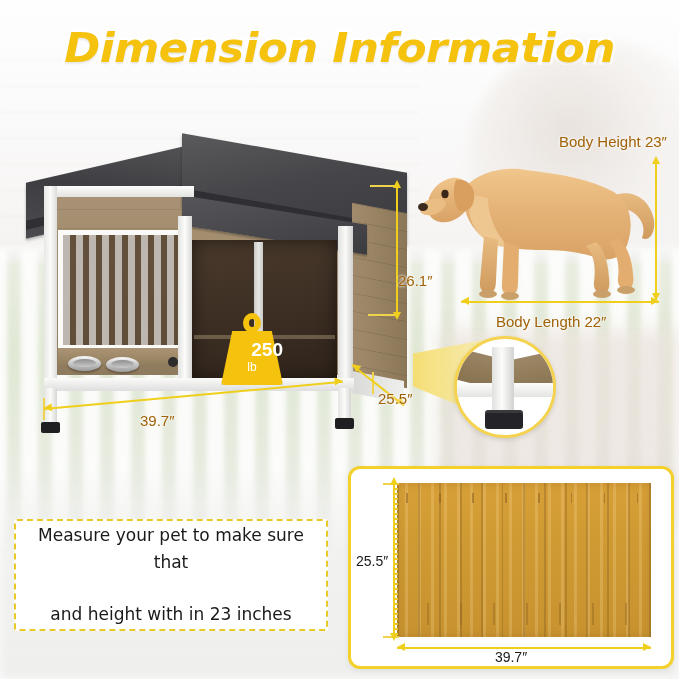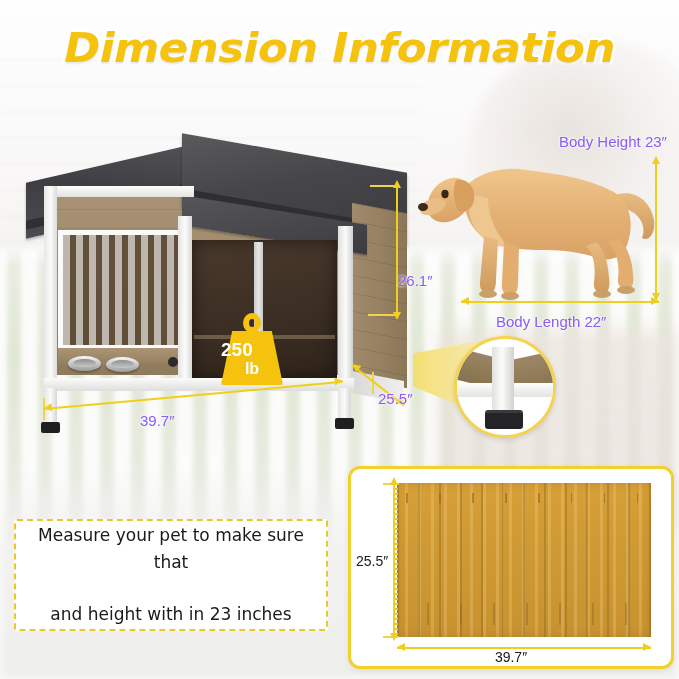--- a/index.html
+++ b/index.html
@@ -167,25 +167,25 @@
     position:absolute;left:0;top:18px;width:62px;height:54px;
     background:#f5c20e;
     clip-path:polygon(18% 0%,82% 0%,100% 100%,0% 100%);
     border-radius:4px;
     box-shadow:0 2px 3px rgba(0,0,0,.2);
   }
   .weight-ring{
     position:absolute;left:22px;top:0px;width:18px;height:20px;border-radius:50%;
     border:6px solid #f5c20e;box-sizing:border-box;
   }
-  .weight-num{position:absolute;left:0;top:27px;width:62px;text-align:left;color:#fff;font-size:19px;font-weight:bold;line-height:1;}
-  .weight-unit{position:absolute;left:0;top:48px;width:62px;text-align:center;color:#fff;font-size:16px;font-weight:bold;line-height:1;}
-
-  
-  .dimtext{position:absolute;color:#8b5cf6;font-size:15px;font-weight:normal;letter-spacing:0;white-space:nowrap;
+  .weight-num{position:absolute;left:0;top:27px;width:62px;text-align:right;color:#fff;font-size:19px;font-weight:bold;line-height:1;}
+  .weight-unit{position:absolute;left:0;top:48px;width:62px;text-align:center;color:#fff;font-size:12px;font-weight:normal;line-height:1;}
+
+  
+  .dimtext{position:absolute;color:#a16207;font-size:15px;font-weight:normal;letter-spacing:0;white-space:nowrap;
      text-shadow:0 0 3px rgba(255,255,255,.9),0 0 3px rgba(255,255,255,.9);}
   .arrow-h{position:absolute;height:2px;background:#f0cf1c;}
   .arrow-v{position:absolute;width:2px;background:#f0cf1c;}
   .ah{position:absolute;width:0;height:0;}
   .ah-l{border-top:4px solid transparent;border-bottom:4px solid transparent;border-right:8px solid #f0cf1c;}
   .ah-r{border-top:4px solid transparent;border-bottom:4px solid transparent;border-left:8px solid #f0cf1c;}
   .av-u{border-left:4px solid transparent;border-right:4px solid transparent;border-bottom:8px solid #f0cf1c;}
   .av-d{border-left:4px solid transparent;border-right:4px solid transparent;border-top:8px solid #f0cf1c;}
 
   .ext-v-left{position:absolute;left:43px;top:398px;width:1.5px;height:22px;background:#efd34a;}

